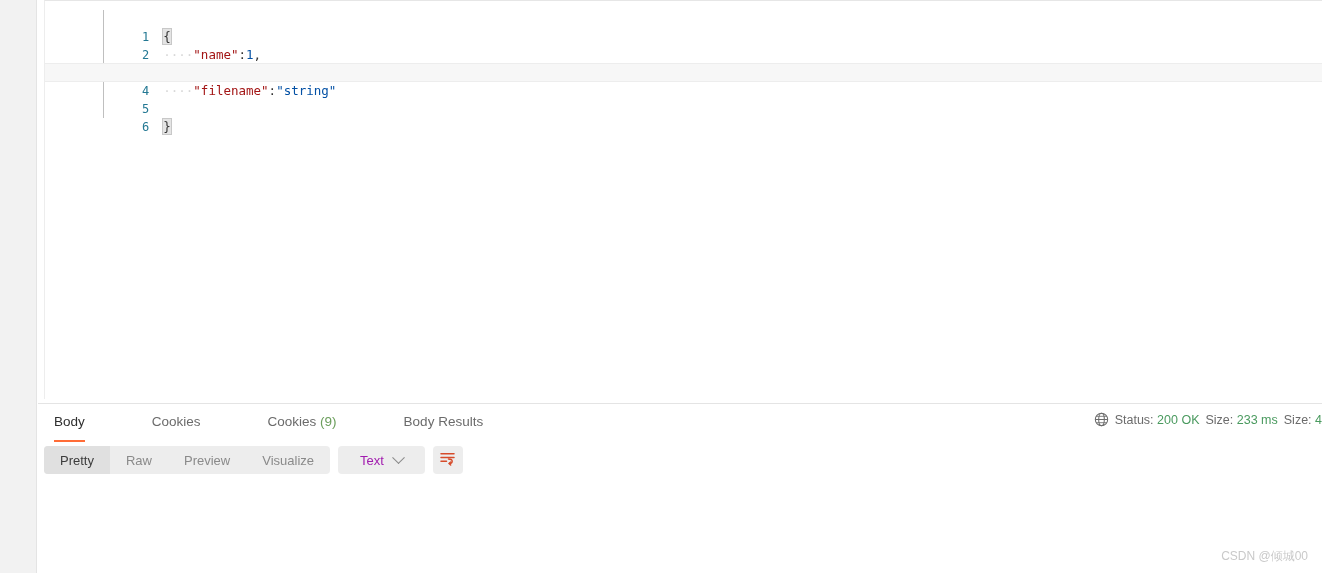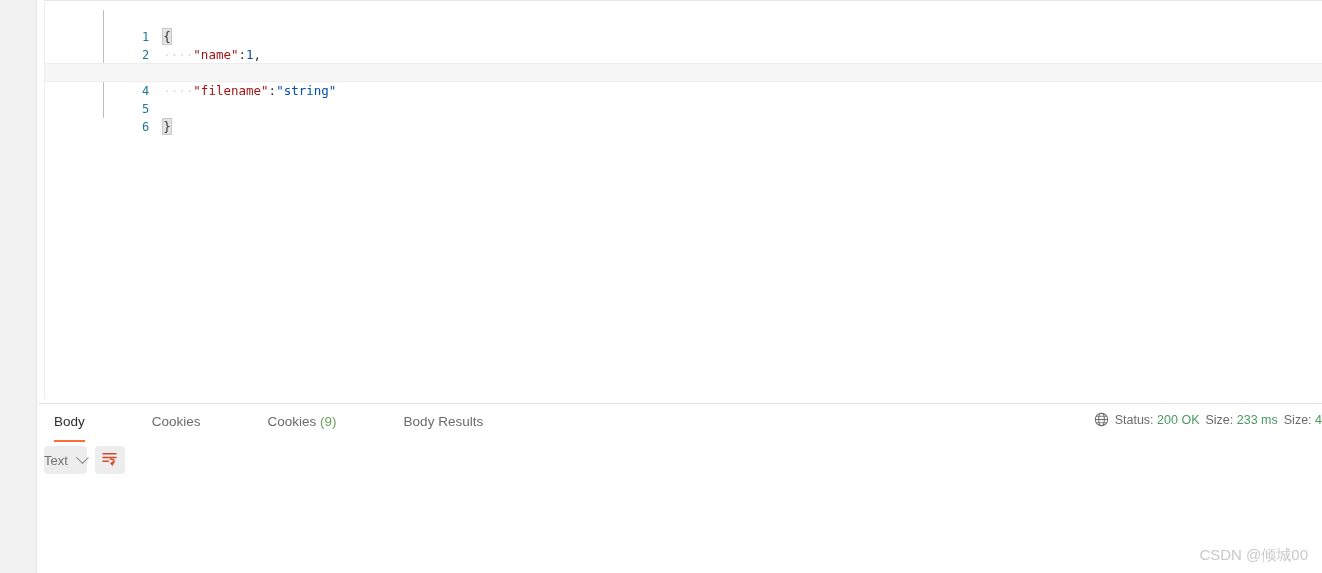--- a/index.html
+++ b/index.html
@@ -210,25 +210,25 @@
   .seg-btn.active {
     background: #e0e0e0;
     color: #3c3c3c;
   }
 
   .select-box {
     display: flex;
     align-items: center;
     gap: 10px;
     height: 28px;
-    padding: 0 0;
+    padding: 0 22px;
     background: #ededed;
     border-radius: 4px;
     font-size: 13px;
-    color: #737373;
+    color: #a21caf;
     cursor: pointer;
   }
   .chev {
     width: 9px; height: 9px;
     border-right: 1.4px solid #8a8a8a;
     border-bottom: 1.4px solid #8a8a8a;
     transform: rotate(45deg) translate(-2px,-2px);
   }
 
   .icon-btn {
@@ -254,21 +254,21 @@
     font-size: 12.5px;
     color: #333333;
   }
   .resp-gut { display: inline-block; width: 20px; }
 
   
   .watermark {
     position: absolute;
     right: 14px;
     bottom: 8px;
-    font-size: 15px;
+    font-size: 12px;
     color: #c9c9c9;
     font-family: "Liberation Sans", sans-serif;
     user-select: none;
   }
 </style>
 </head>
 <body>
 
 <div id="app">
 
@@ -331,20 +331,26 @@
             <line x1="2.4" y1="11.4" x2="13.6" y2="11.4" stroke="#6b6b6b" stroke-width="0.9"></line>
           </svg>
         </span>
         <span class="status-item"><span>Status:</span><span>&nbsp;</span><span class="val-green">200 OK</span></span>
         <span class="status-item"><span>Size:</span><span>&nbsp;</span><span class="val-green">233 ms</span></span>
         <span class="status-item"><span>Size:</span><span>&nbsp;</span><span class="val-green">4</span></span>
       </div>
     </div>
 
     <div class="format-row">
+      <div class="seg-group">
+        <button class="seg-btn active">Pretty</button>
+        <button class="seg-btn">Raw</button>
+        <button class="seg-btn">Preview</button>
+        <button class="seg-btn">Visualize</button>
+      </div>
 
       <div class="select-box">
         <span>Text</span>
         <span class="chev"></span>
       </div>
 
       <div class="icon-btn">
         <span>
           <svg width="17" height="15" viewBox="0 0 18 16">
             <line x1="2" y1="3" x2="16" y2="3" stroke="#d64b2a" stroke-width="1.5" stroke-linecap="round"></line>

